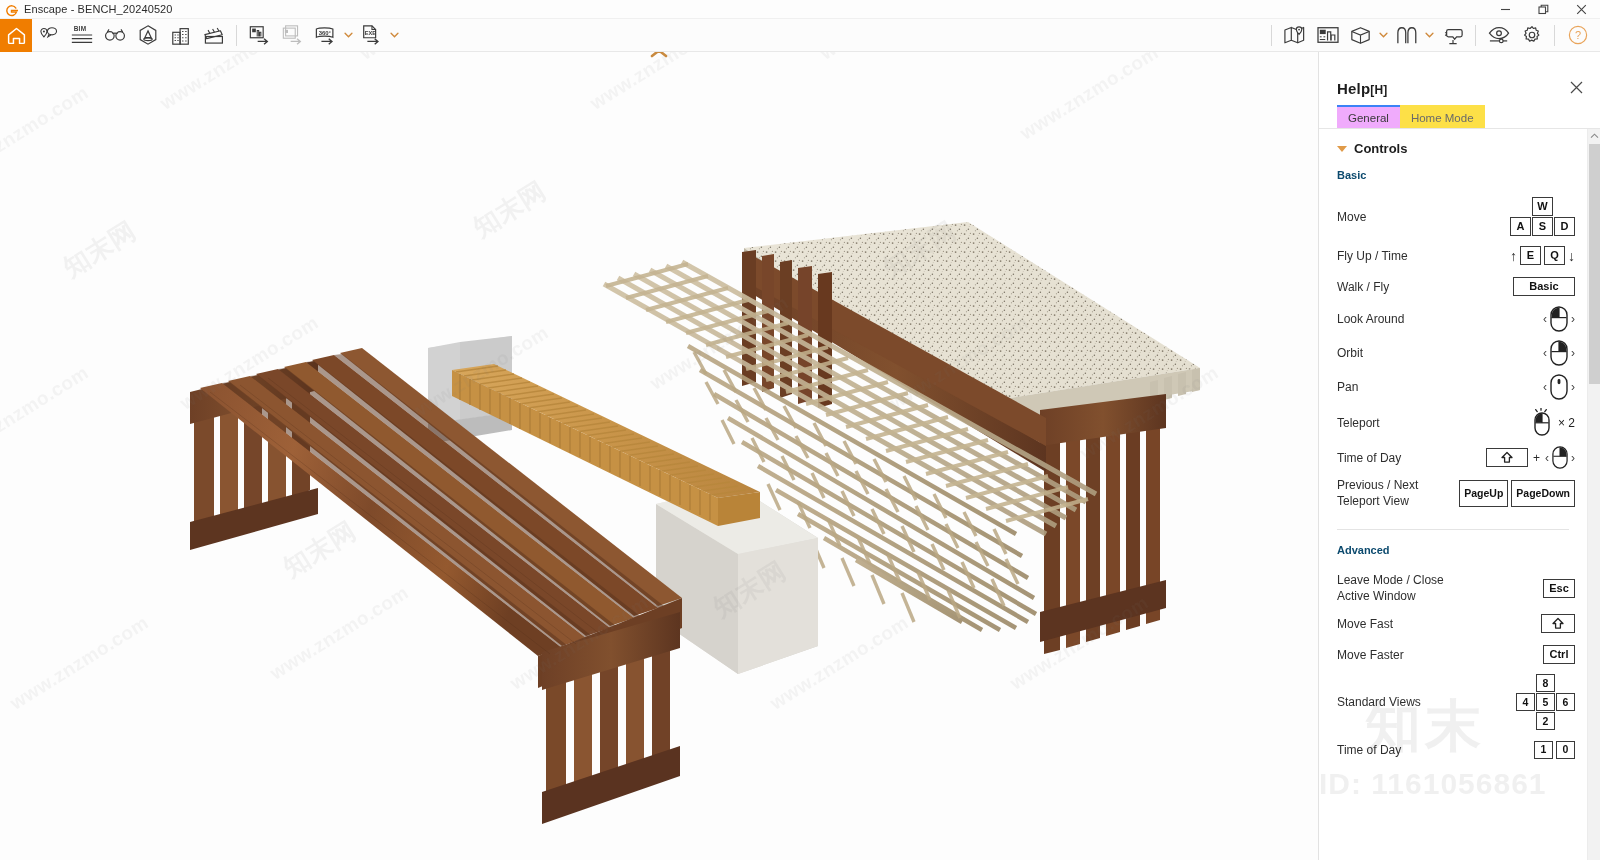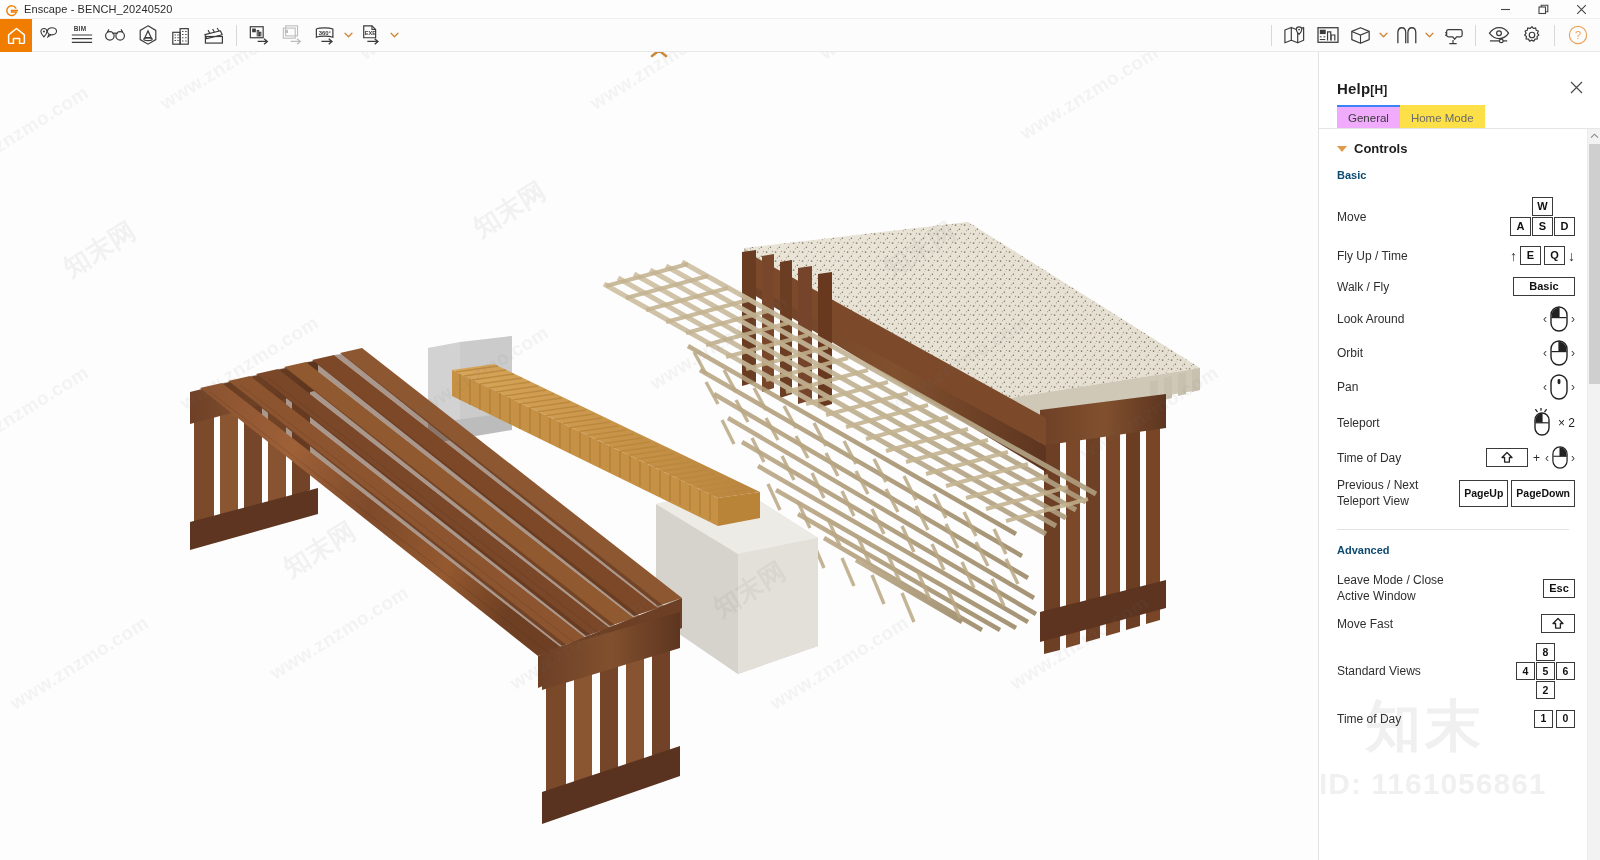--- a/index.html
+++ b/index.html
@@ -899,20 +899,26 @@
           <span class="row-label">Move Fast</span>
           <span class="row-keys">
             <span class="key" style="min-width:34px">
               <svg width="16" height="13" viewBox="0 0 16 13">
                   <path d="M8 1.5l5 5h-2.6v4.6H5.6V6.5H3z" fill="none" stroke="#222" stroke-width="1.3" stroke-linejoin="round"></path>
                 </svg>
             </span>
           </span>
         </div>
 
+        <div class="row">
+          <span class="row-label">Move Faster</span>
+          <span class="row-keys">
+            <span class="key" style="min-width:32px">Ctrl</span>
+          </span>
+        </div>
 
         <div class="row" style="min-height:52px">
           <span class="row-label">Standard Views</span>
           <span class="row-keys">
             <span class="numpad">
               <span class="numpad-row">
                   <span class="key sm">8</span>
                 </span>
               <span class="numpad-row">
                 <span class="key sm">4</span>

